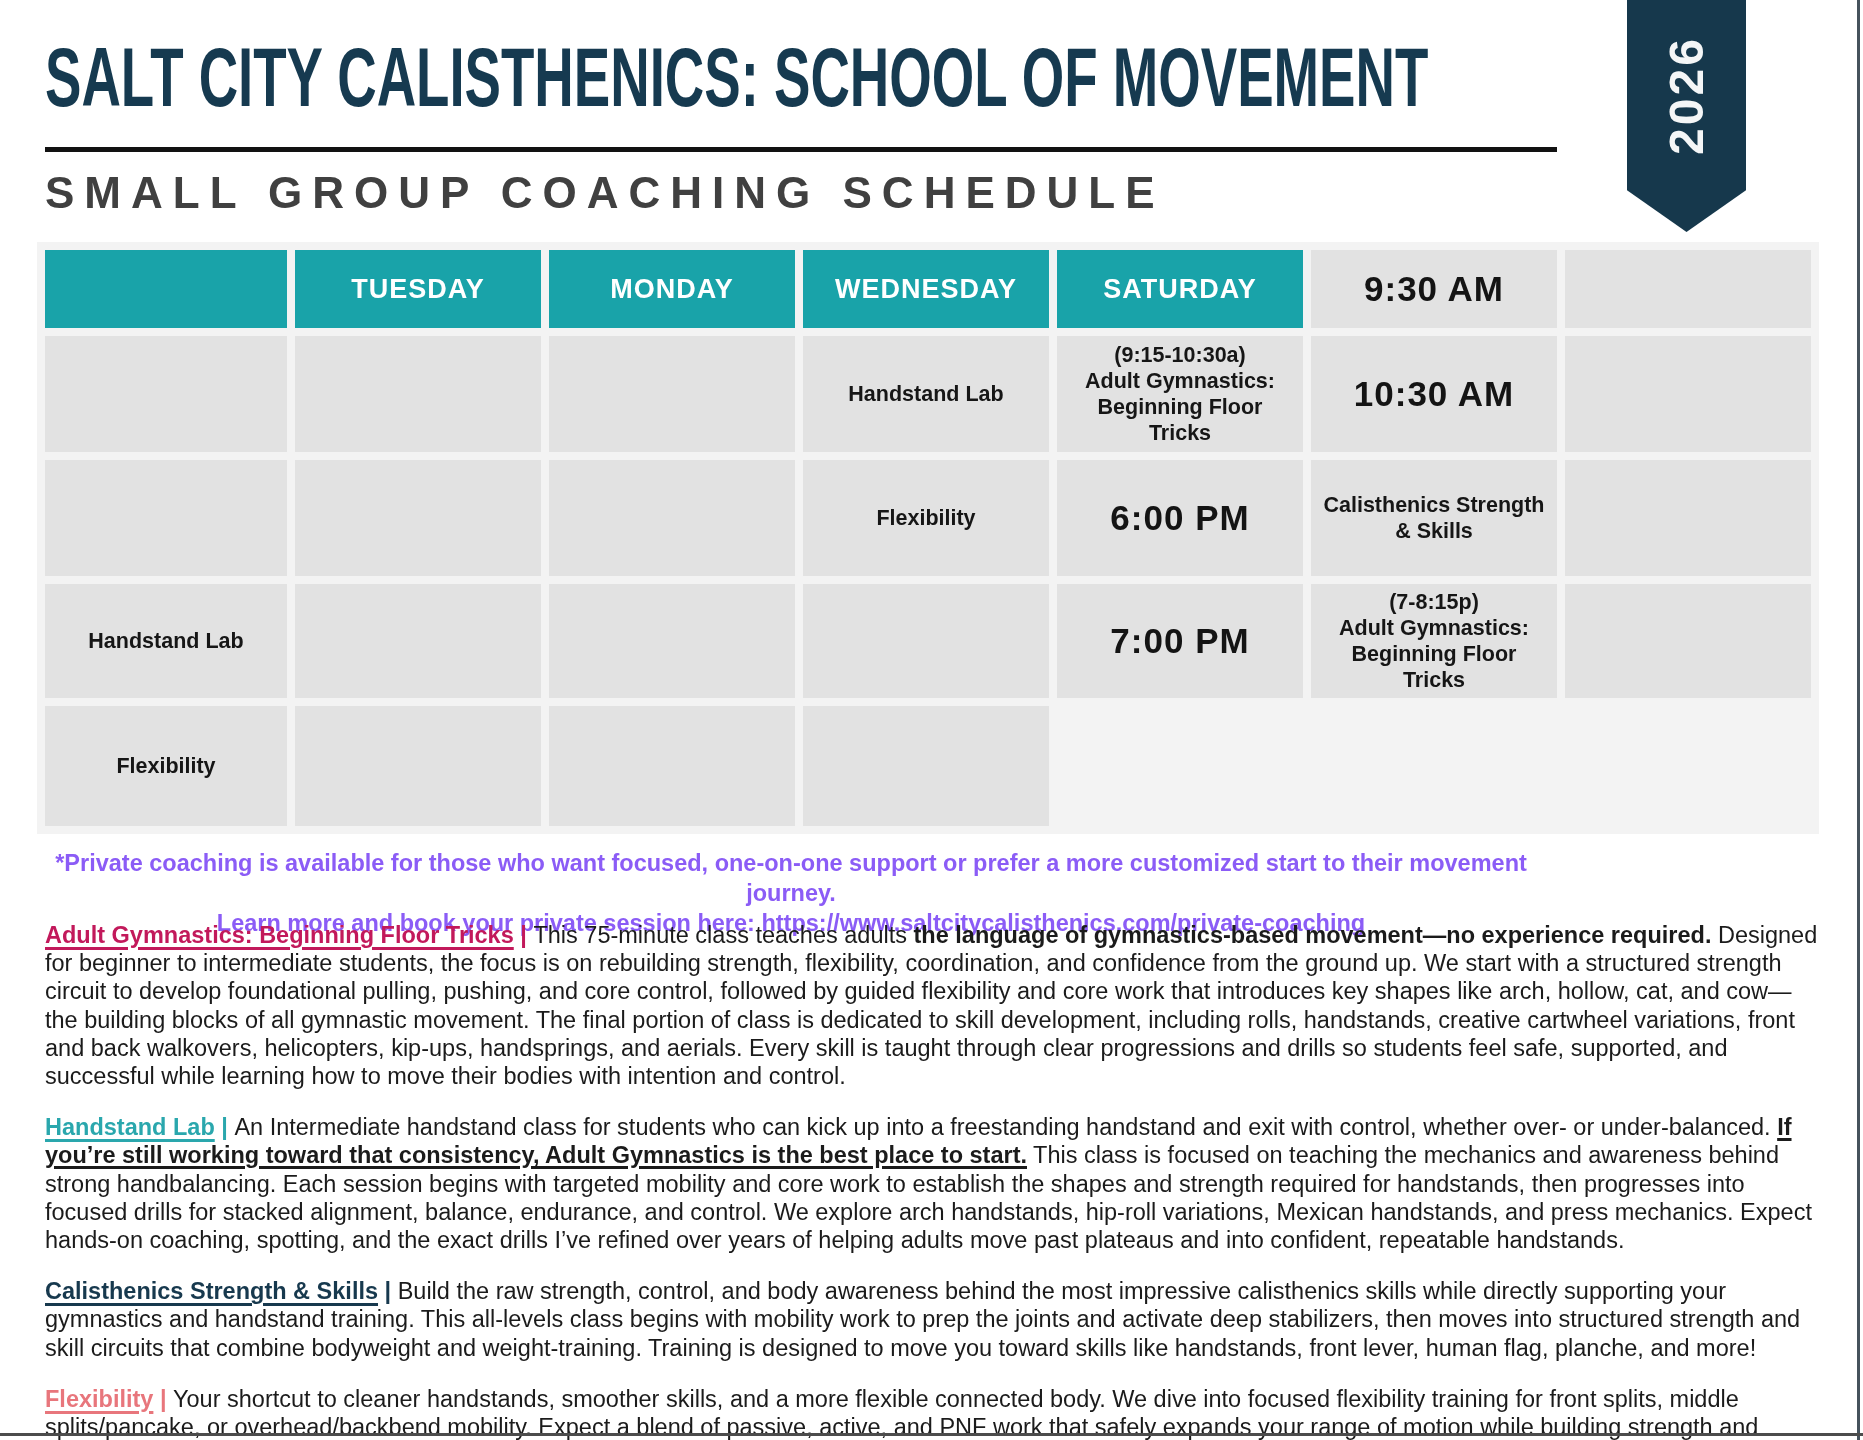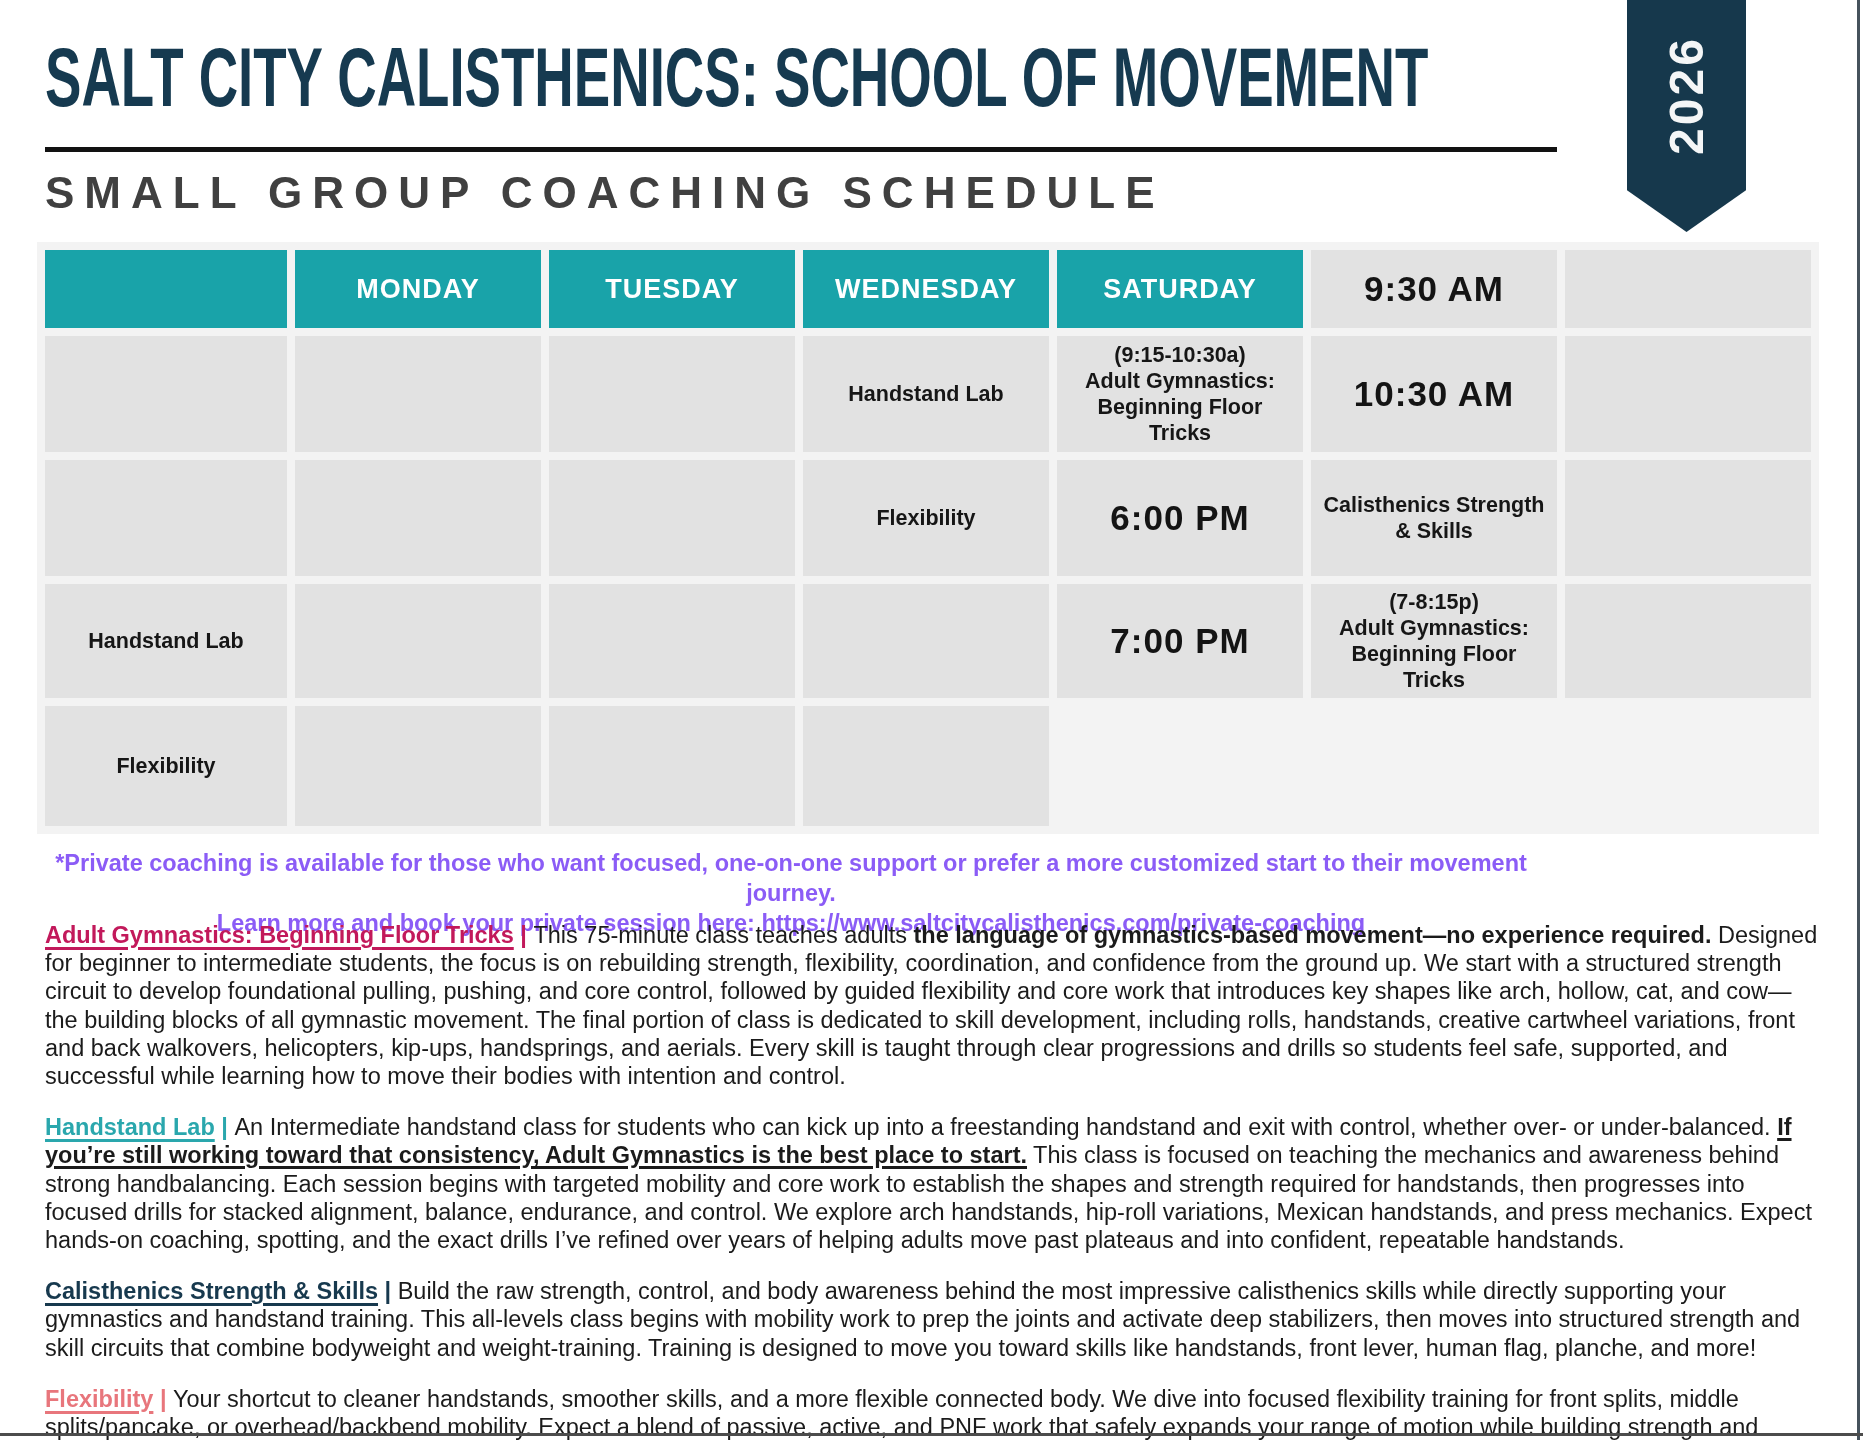--- a/index.html
+++ b/index.html
@@ -113,22 +113,22 @@
   <div class="subtitle">SMALL GROUP COACHING SCHEDULE</div>
 
   <div class="ribbon">
     <div class="ribbon-inner">
       <span class="ribbon-text">2026</span>
     </div>
   </div>
 
   <div class="table">
     <div class="th"></div>
+    <div class="th">TUESDAY</div>
     <div class="th">MONDAY</div>
-    <div class="th">TUESDAY</div>
     <div class="th">WEDNESDAY</div>
     <div class="th">SATURDAY</div>
 
     <div class="time">9:30 AM</div>
     <div class="cell"></div>
     <div class="cell"></div>
     <div class="cell"></div>
     <div class="cell"></div>
     <div class="cell">Handstand Lab</div>
     <div class="cell">(9:15-10:30a)

